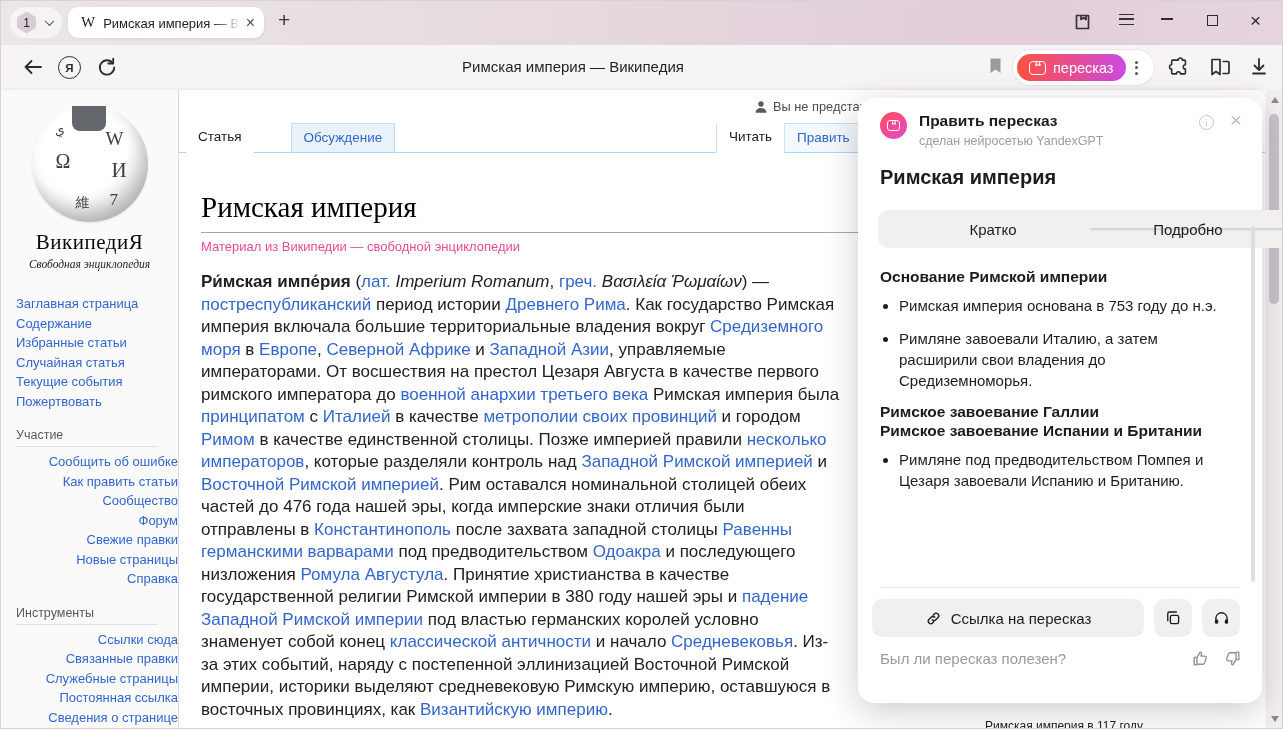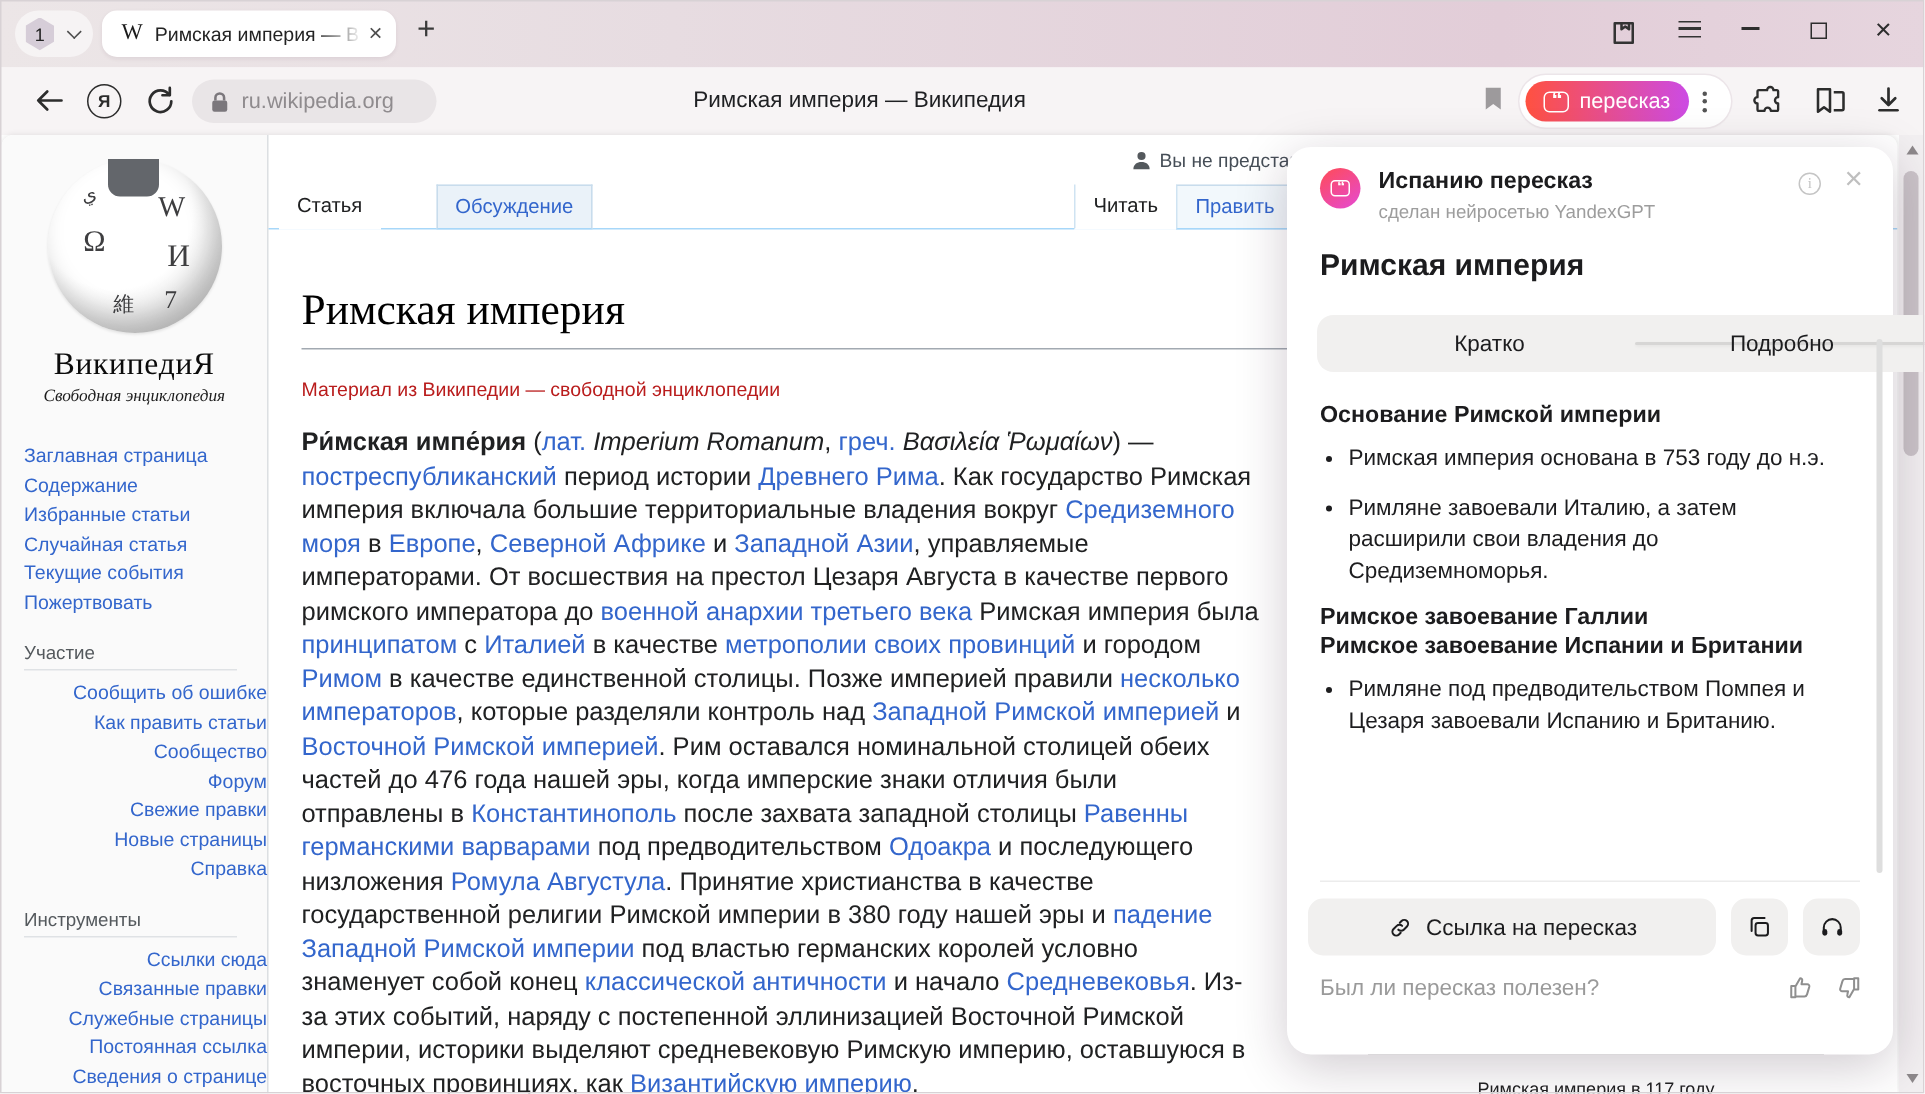--- a/index.html
+++ b/index.html
@@ -71,21 +71,21 @@
   .wt-right{position:absolute;left:537px;bottom:-1px;display:flex;}
   .wtab{font-size:13.5px;padding:6px 12px 7px;white-space:nowrap;cursor:pointer;}
   .wtab.inactive{background:#eaf2f9;border:1px solid #c8dcec;border-bottom:1px solid var(--wiki-tab-border,#a7d7f9);color:var(--link-blue,#3366cc);}
   .wtab.active{background:#fff;border-bottom:1px solid #fff;color:#202122;}
   .wt-right .wtab{border-left:1px solid #cfe3f2;}
   .wt-right .wtab.inactive{background:#f2f8fc;}
 
   .article{position:absolute;left:200px;top:100px;width:1063px;}
   .a-title{font-family:"Liberation Serif",serif;font-size:29px;font-weight:400;color:#000;line-height:34px;
     padding-bottom:8px;border-bottom:1px solid #a2a9b1;width:1060px;}
-  .a-sub{font-size:13px;color:#b91c1c;margin-top:19px;}
+  .a-sub{font-size:13px;color:#ec4899;margin-top:6px;}
   .apara{width:642px;font-size:17px;line-height:22.5px;color:#202122;margin-top:17px;}
   .wlink{color:var(--link-blue,#3366cc);text-decoration:none;cursor:pointer;}
   .bseg{font-weight:bold;}
   .iseg{font-style:italic;}
 
   .infobox{position:absolute;left:908px;top:500px;width:310px;}
   .infobox-img{width:304px;height:113px;margin:0 auto;background:#c9c9c9;position:relative;overflow:hidden;border:1px solid #b5b5b5;}
   .map-red{position:absolute;right:52px;bottom:-14px;width:66px;height:64px;background:#9d2f28;border-radius:46% 54% 40% 60%;transform:rotate(14deg);}
   .map-band{position:absolute;right:14px;top:-12px;width:26px;height:150px;background:#fcfcfc;transform:rotate(20deg);}
   .infobox-cap{font-size:12px;color:#202122;text-align:center;margin-top:16px;}
@@ -168,27 +168,20 @@
         <path d="M19 10H3.5 M9.5 4 3.5 10l6 6" fill="none" stroke="#2d2d2d" stroke-width="1.8" stroke-linecap="round" stroke-linejoin="round"></path>
       </svg>
   </div>
   <div class="tb-ico ya-circle" style="left:58px;">Я</div>
   <div class="tb-ico" style="left:96px;top:11px;">
     <svg width="21" height="22" viewBox="0 0 21 22">
         <path d="M16.8 7.2a7.2 7.2 0 1 0 1.4 4.3" fill="none" stroke="#2d2d2d" stroke-width="1.8" stroke-linecap="round"></path>
         <path d="M17.2 2.6v4.9h-4.9" fill="none" stroke="#2d2d2d" stroke-width="1.8" stroke-linecap="round" stroke-linejoin="round"></path>
       </svg>
   </div>
-  <div class="addr">
-    <svg width="15" height="16" viewBox="0 0 15 16">
-        <rect x="2.5" y="7" width="10" height="7.5" rx="1.5" fill="#7b777c"></rect>
-        <path d="M4.6 7V5.2a2.9 2.9 0 0 1 5.8 0V7" fill="none" stroke="#7b777c" stroke-width="1.7"></path>
-      </svg>
-    <span class="addr-url">ru.wikipedia.org</span>
-  </div>
   <div class="center-title">Римская империя — Википедия</div>
 
   <div class="tb-ico" style="left:988px;top:12px;">
     <svg width="15" height="18" viewBox="0 0 15 18">
         <path d="M2.5 1.5h10V16l-5-3.6-5 3.6z" fill="#9d9a9c"></path>
       </svg>
   </div>
 
   <div class="retell-pill">
     <div class="retell-btn">
@@ -307,21 +300,21 @@
 </div>
 
 <div class="panel">
   <div class="p-head">
     <div class="p-appicon">
       <span class="qbox">
           <span>“</span>
         </span>
     </div>
     <div>
-      <div class="p-head-title">Испанию пересказ</div>
+      <div class="p-head-title">Править пересказ</div>
       <div class="p-head-sub">сделан нейросетью YandexGPT</div>
     </div>
   </div>
   <div class="p-info">i</div>
   <div class="p-close">×</div>
 
   <div class="p-title">Римская империя</div>
 
   <div class="p-seg">
       <div class="segtab">Кратко</div>

